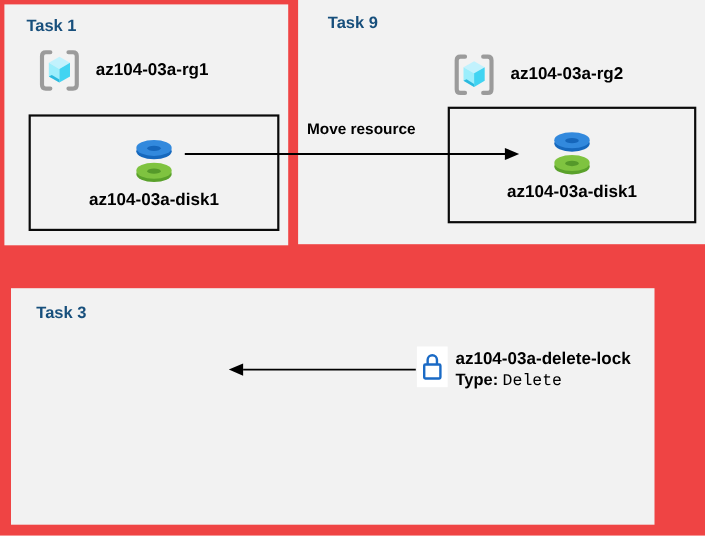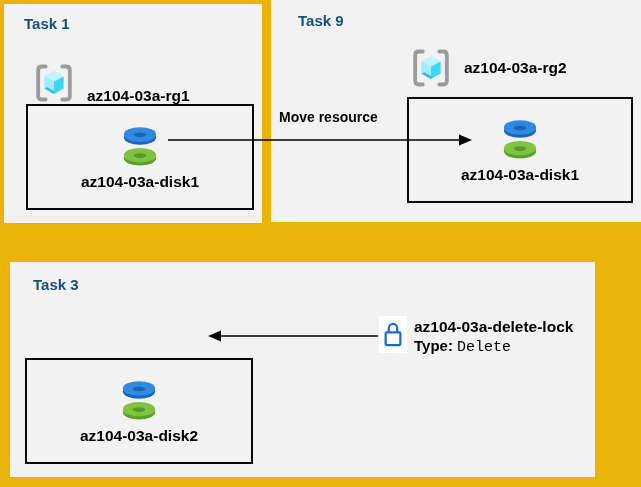--- a/index.html
+++ b/index.html
@@ -1,31 +1,31 @@
 <!DOCTYPE html>
 <html><head>
 <meta charset="utf-8">
 <style>
   html,body { margin:0; padding:0; background:#ffffff; }
   body { font-family:"Liberation Sans", sans-serif; color:#000; }
   #canvas {
-    position:relative; width:641px; height:487px; background:#eab308; overflow:hidden;
+    position:relative; width:641px; height:487px; background:#ef4444; overflow:hidden;
   }
   .panel { position:absolute; background:#f2f2f2; }
   #panel-task1 { left:4px;   top:4px;   width:258px; height:219px; }
   #panel-task2 { left:271px; top:0;     width:370px; height:222px; }
   #panel-task3 { left:10px;  top:262px; width:585px; height:215px; }
 
   .task-title { position:absolute; font-size:15px; font-weight:700; color:#174f7c; }
   #panel-task1 .task-title { left:20px; top:11px; }
   #panel-task2 .task-title { left:27px; top:12px; }
   #panel-task3 .task-title { left:23px; top:14px; }
 
   .rg-row { position:absolute; display:flex; align-items:center; gap:11px; }
-  #panel-task1 .rg-row { left:28px;  top:57px;align-items:flex-end; }
+  #panel-task1 .rg-row { left:28px;  top:38px; }
   #panel-task2 .rg-row { left:138px; top:46px; }
   #panel-task3 .rg-row { left:21px;  top:49px; }
   .rg-icon svg { width:44px; height:44px; display:block; }
   .rg-label { font-size:15.5px; font-weight:700; white-space:nowrap; }
 
   .resource-box {
     position:absolute; border:2px solid #0a0a0a; box-sizing:border-box;
     display:flex; flex-direction:column; align-items:center; justify-content:center; gap:5px;
   }
   #panel-task1 .resource-box { left:22px;  top:100px; width:228px; height:106px; }
@@ -107,33 +107,20 @@
           <ellipse cx="30" cy="13" rx="21" ry="9.5" fill="#3289dd"></ellipse>
           <ellipse cx="30" cy="13.5" rx="8" ry="3.2" fill="#1566bb"></ellipse>
         </svg>
       </span>
       <span class="resource-label">az104-03a-disk1</span>
     </div>
   </div>
 
   <div class="panel" id="panel-task3">
     <div class="task-title">Task 3</div>
-    <div class="resource-box">
-      <span class="disk-icon">
-        <svg viewBox="0 0 60 56">
-          <ellipse cx="30" cy="44" rx="21" ry="9.5" fill="#5aa12b"></ellipse>
-          <ellipse cx="30" cy="40" rx="21" ry="9.5" fill="#7fc340"></ellipse>
-          <ellipse cx="30" cy="40.5" rx="8" ry="3.2" fill="#55992a"></ellipse>
-          <ellipse cx="30" cy="17" rx="21" ry="9.5" fill="#1668bd"></ellipse>
-          <ellipse cx="30" cy="13" rx="21" ry="9.5" fill="#3289dd"></ellipse>
-          <ellipse cx="30" cy="13.5" rx="8" ry="3.2" fill="#1566bb"></ellipse>
-        </svg>
-      </span>
-      <span class="resource-label">az104-03a-disk2</span>
-    </div>
 
     <div class="lock-block">
       <span class="lock-icon-bg">
         <svg viewBox="0 0 26 34">
           <path d="M8 15 V9.5 a5 5 0 0 1 10 0 V15" fill="none" stroke="#1a6ac5" stroke-width="2.6"></path>
           <rect x="4.3" y="14.5" width="17.4" height="15" rx="1.2" fill="#ffffff" stroke="#1a6ac5" stroke-width="2.6"></rect>
         </svg>
       </span>
       <span class="lock-text">
         <span class="lock-name">az104-03a-delete-lock</span>

